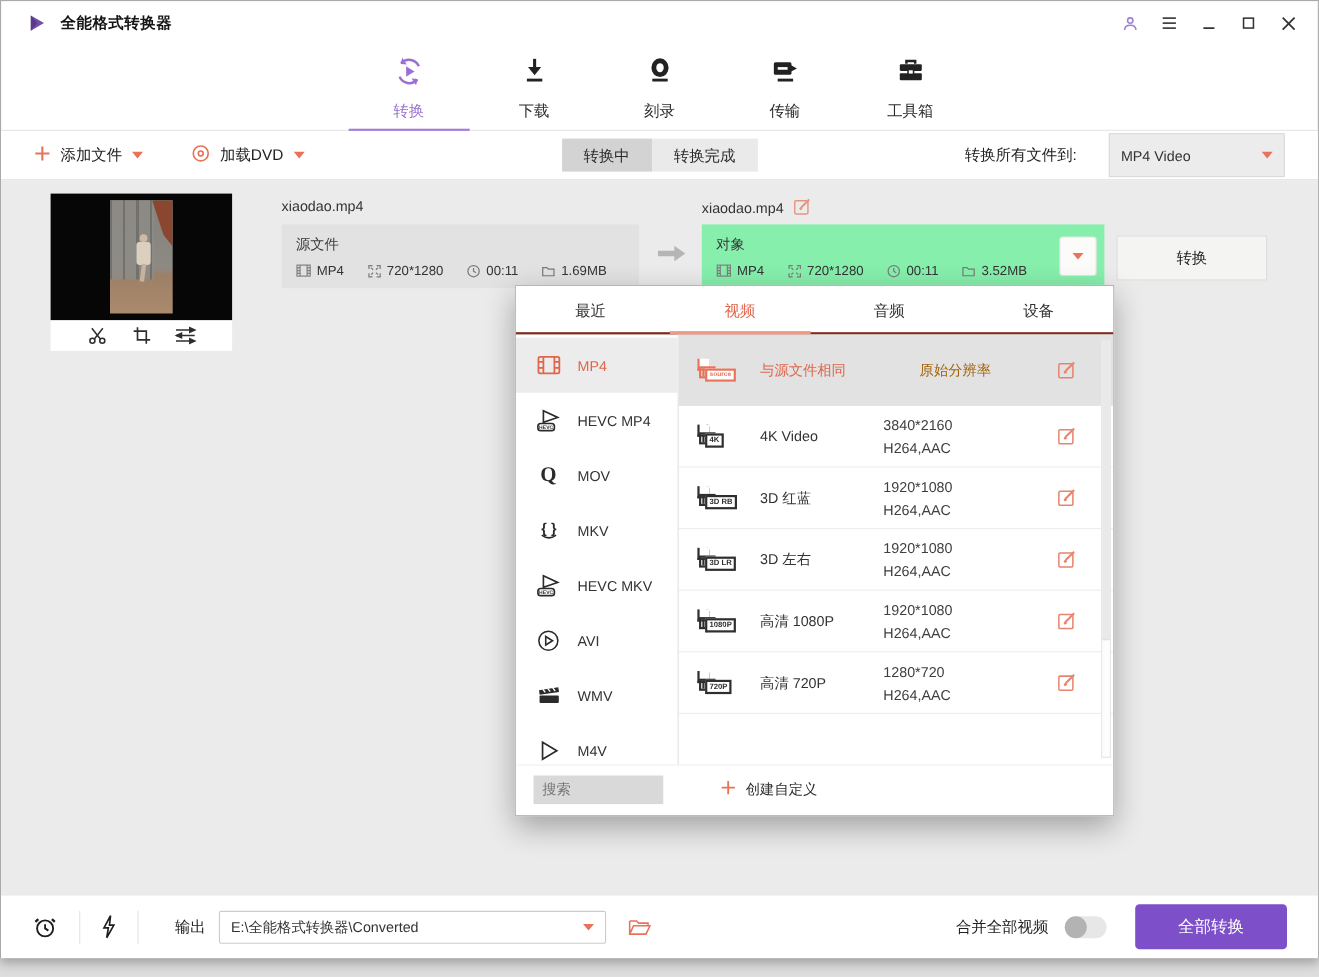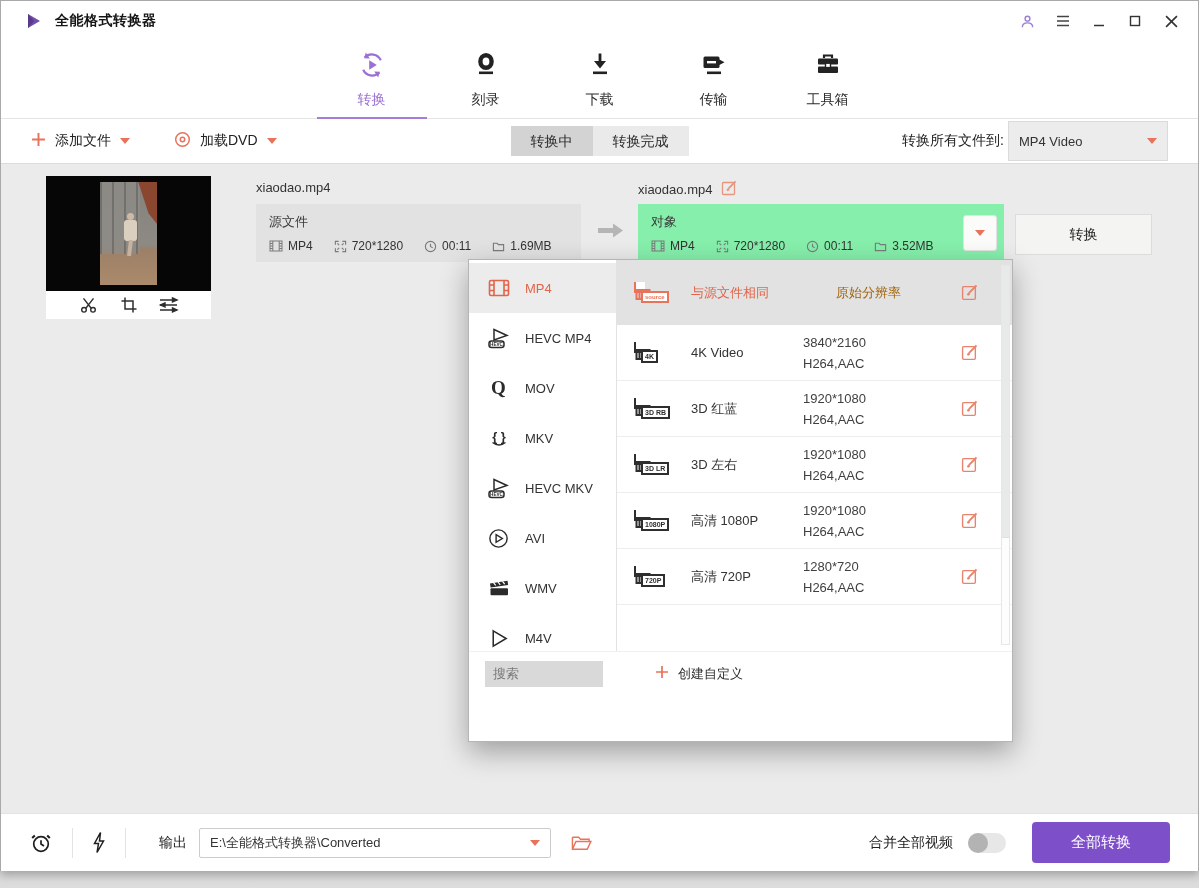--- a/index.html
+++ b/index.html
@@ -24,21 +24,21 @@
   .nav-item.active::after { content:""; position:absolute; left:-14px; right:-14px; bottom:-2px; height:3px; background:#a47cda; }
 
   
   .toolbar { position:absolute; left:0; top:118px; right:0; height:45px; border-bottom:1px solid #dcdcdc; background:#fff; }
   .tool-left { position:absolute; left:30px; top:0; height:44px; display:flex; align-items:center; gap:44px; }
   .tool-act { display:flex; align-items:center; gap:9px; font-size:14px; color:#222; }
   .caret { width:0; height:0; border-left:5px solid transparent; border-right:5px solid transparent; border-top:6px solid #e8735a; }
   .queue-tabs { position:absolute; left:50%; transform:translateX(-50%); top:7px; display:flex; }
   .queue-tab { height:30px; line-height:30px; padding:0 20px; font-size:14px; color:#2b2b2b; background:#eaeaea; }
   .queue-tab.active { background:#d3d3d3; }
-  .tool-right { position:absolute; right:30px; top:0; height:44px; display:flex; align-items:center; gap:4px; }
+  .tool-right { position:absolute; right:30px; top:0; height:44px; display:flex; align-items:center; gap:29px; }
   .tool-right .lbl { font-size:14px; color:#222; }
   .mini-select { width:160px; height:40px; background:#ececec; border:1px solid #dadada; display:flex; align-items:center; padding:0 10px; font-size:13px; color:#333; }
   .mini-select .caret { margin-left:auto; }
 
   
   .content { position:absolute; left:0; top:163px; right:0; height:649px; background:#ebebeb; }
 
   .thumb-wrap { position:absolute; left:45px; top:12px; width:165px; }
   .thumb-img { height:115px; background:#060606; position:relative; overflow:hidden; }
   .thumb-video { position:absolute; left:54px; top:6px; width:57px; height:103px;
@@ -171,36 +171,36 @@
           <path d="M8.8 2.6 L7.2 8.2 L12.8 8.6 Z" fill="#9c6fd6"></path>
           <path d="M6.2 19.8 A10 10 0 0 0 22.4 22.6" stroke="#9c6fd6" stroke-width="2.2"></path>
           <path d="M21.2 27.4 L22.8 21.8 L17.2 21.4 Z" fill="#9c6fd6"></path>
           <path d="M12.2 10.2 L19.8 15 L12.2 19.8 Z" fill="#9c6fd6"></path>
         </svg>
       </span>
       <span class="nav-label">转换</span>
     </div>
     <div class="nav-item">
       <span>
-        <svg width="30" height="30" viewBox="0 0 30 30" fill="none">
-            <ellipse cx="15" cy="11.5" rx="5.6" ry="6.3" stroke="#222" stroke-width="4.4"></ellipse>
-            <rect x="8" y="21.5" width="14" height="2.6" fill="#222"></rect>
-          </svg>
-      </span>
-      <span class="nav-label">刻录</span>
-    </div>
-    <div class="nav-item">
-      <span>
         <svg width="30" height="30" viewBox="0 0 30 30">
             <rect x="13.6" y="3.5" width="2.8" height="8.5" fill="#222"></rect>
             <path d="M9 11 h12 l-6 7.5 Z" fill="#222"></path>
             <rect x="8" y="21.5" width="14" height="2.6" fill="#222"></rect>
           </svg>
       </span>
       <span class="nav-label">下载</span>
+    </div>
+    <div class="nav-item">
+      <span>
+        <svg width="30" height="30" viewBox="0 0 30 30" fill="none">
+            <ellipse cx="15" cy="11.5" rx="5.6" ry="6.3" stroke="#222" stroke-width="4.4"></ellipse>
+            <rect x="8" y="21.5" width="14" height="2.6" fill="#222"></rect>
+          </svg>
+      </span>
+      <span class="nav-label">刻录</span>
     </div>
     <div class="nav-item">
       <span>
         <svg width="30" height="30" viewBox="0 0 30 30">
             <rect x="4.5" y="6.5" width="16" height="11.5" rx="1.5" fill="#222"></rect>
             <path d="M8 12.2 H17" stroke="#fff" stroke-width="2.4"></path>
             <path d="M18.5 8.4 L25.5 12.2 L18.5 16 Z" fill="#222"></path>
             <rect x="8" y="21.5" width="14" height="2.6" fill="#222"></rect>
           </svg>
       </span>
@@ -371,20 +371,26 @@
       </div>
       <div class="tgt-drop">
         <span class="caret"></span>
       </div>
     </div>
 
     <div class="convert-btn">转换</div>
   </div>
 
   <div class="panel">
+    <div class="panel-tabs">
+      <div class="panel-tab">最近</div>
+      <div class="panel-tab active">视频</div>
+      <div class="panel-tab">音频</div>
+      <div class="panel-tab">设备</div>
+    </div>
 
     <div class="panel-body">
 
       <div class="format-col">
         <div class="format-item selected">
           <span class="fmt-icon">
               <svg width="24" height="24" viewBox="0 0 24 24" fill="none" stroke="currentColor" stroke-width="1.6">
                 <rect x="2.5" y="4.5" width="19" height="15" rx="1.5"></rect>
                 <path d="M7 4.5 V19.5 M17 4.5 V19.5 M2.5 9 H7 M2.5 14.5 H7 M17 9 H21.5 M17 14.5 H21.5"></path>
               </svg>

